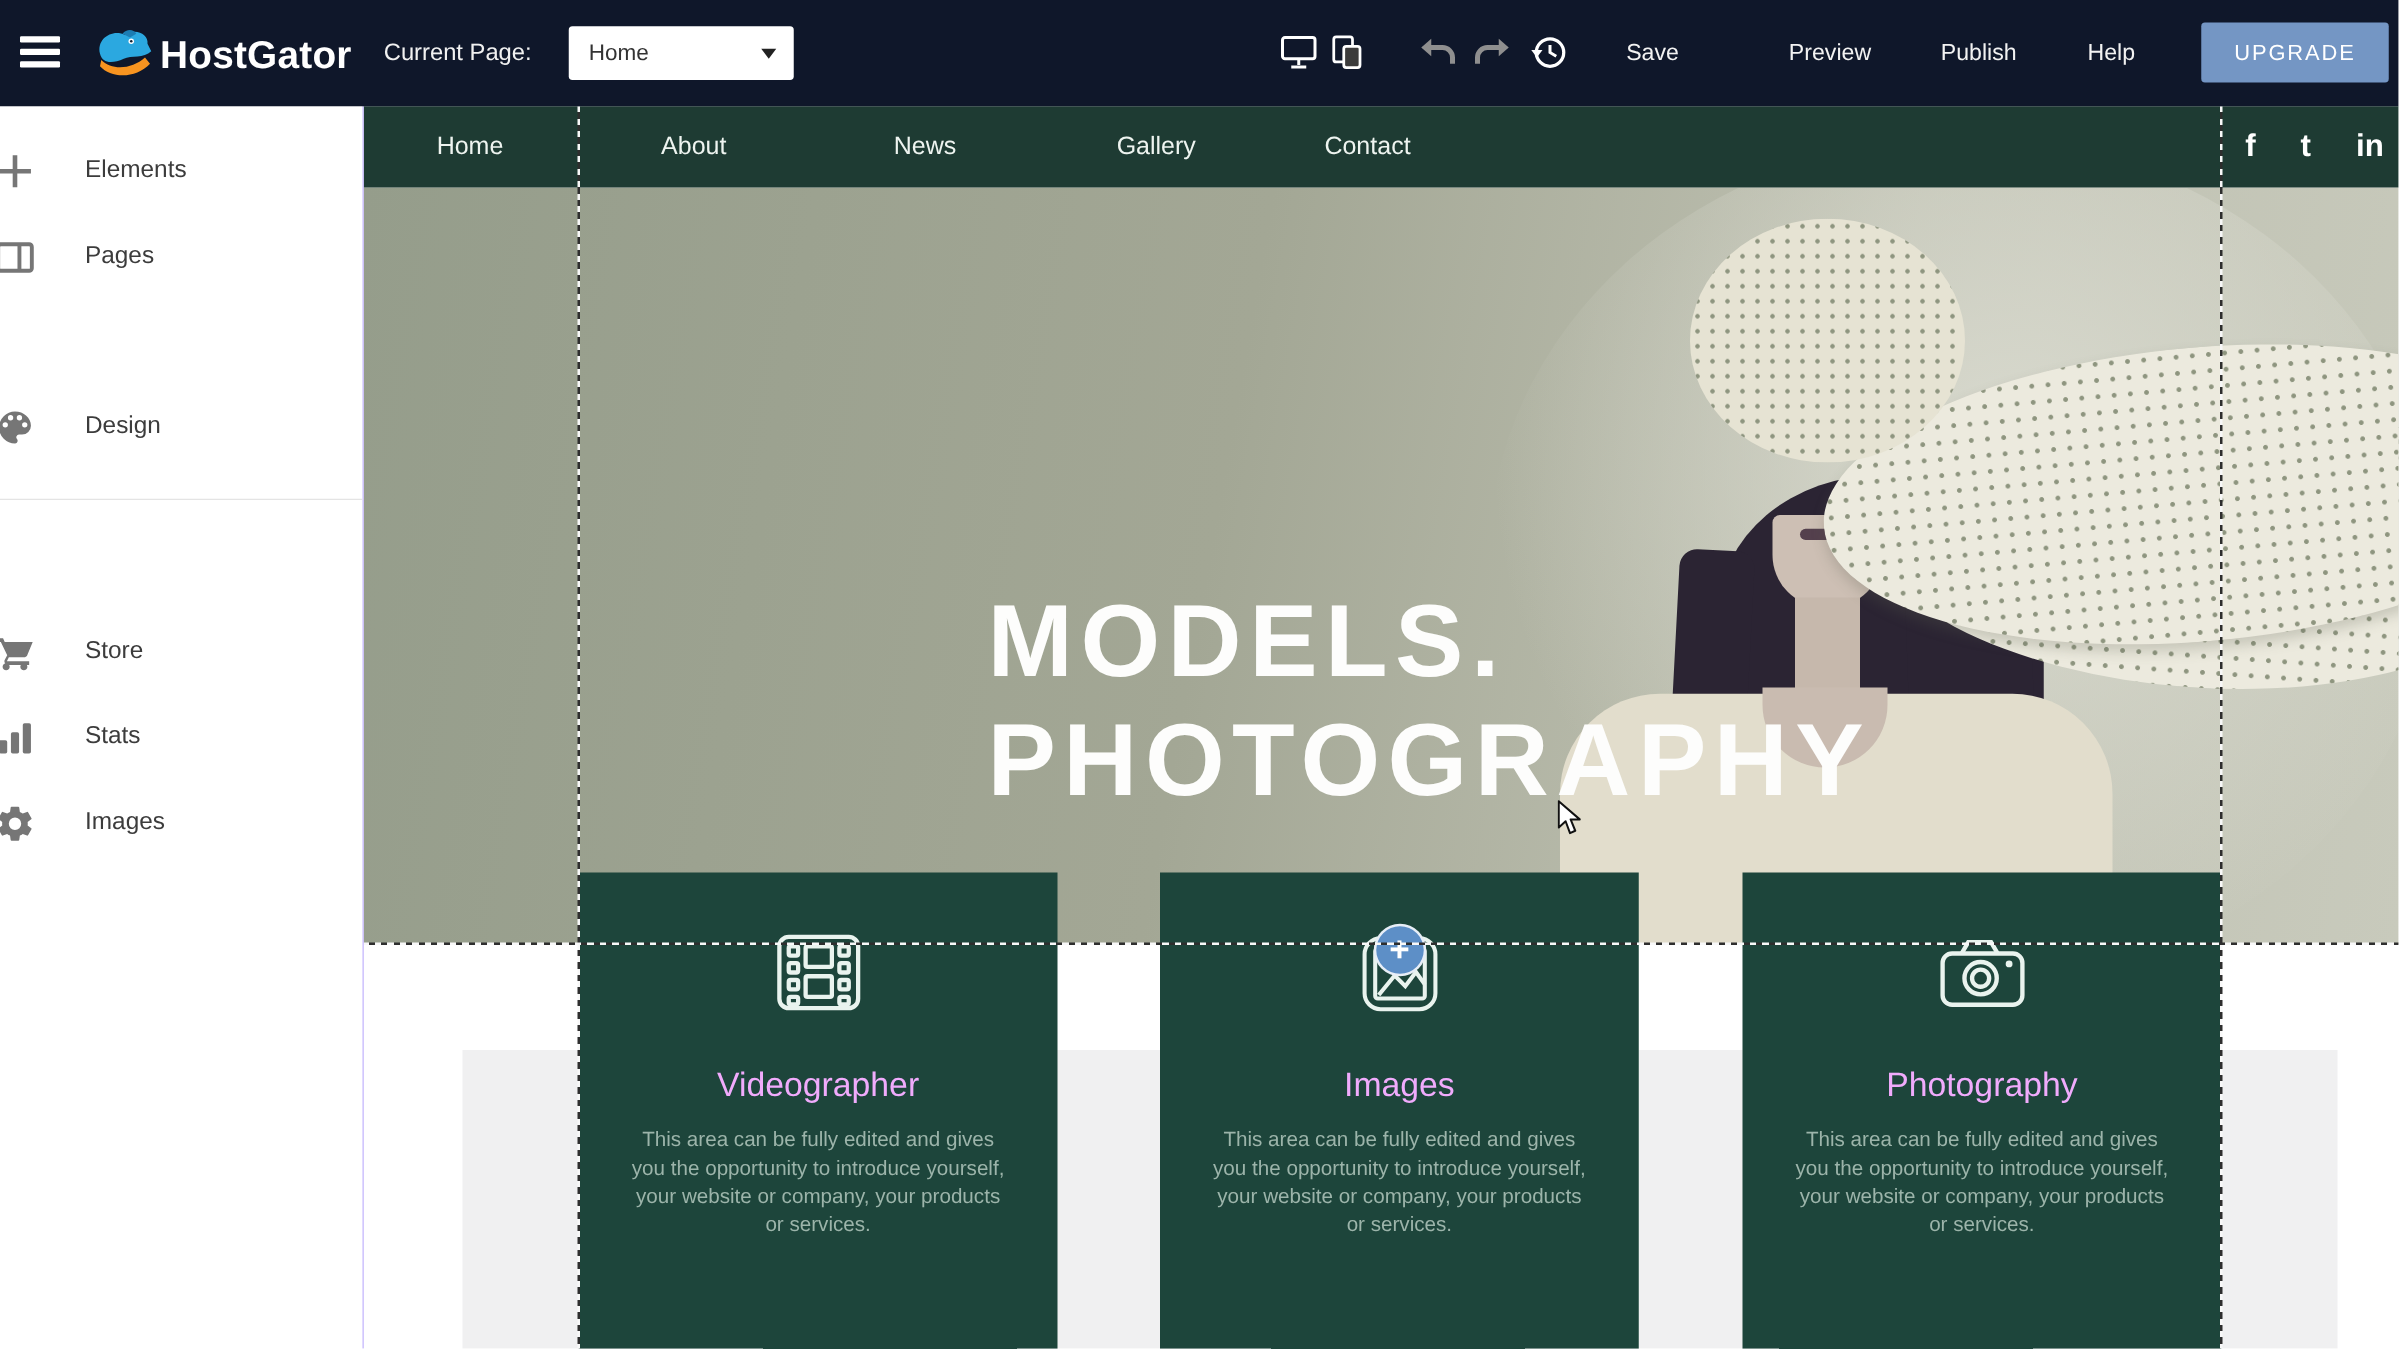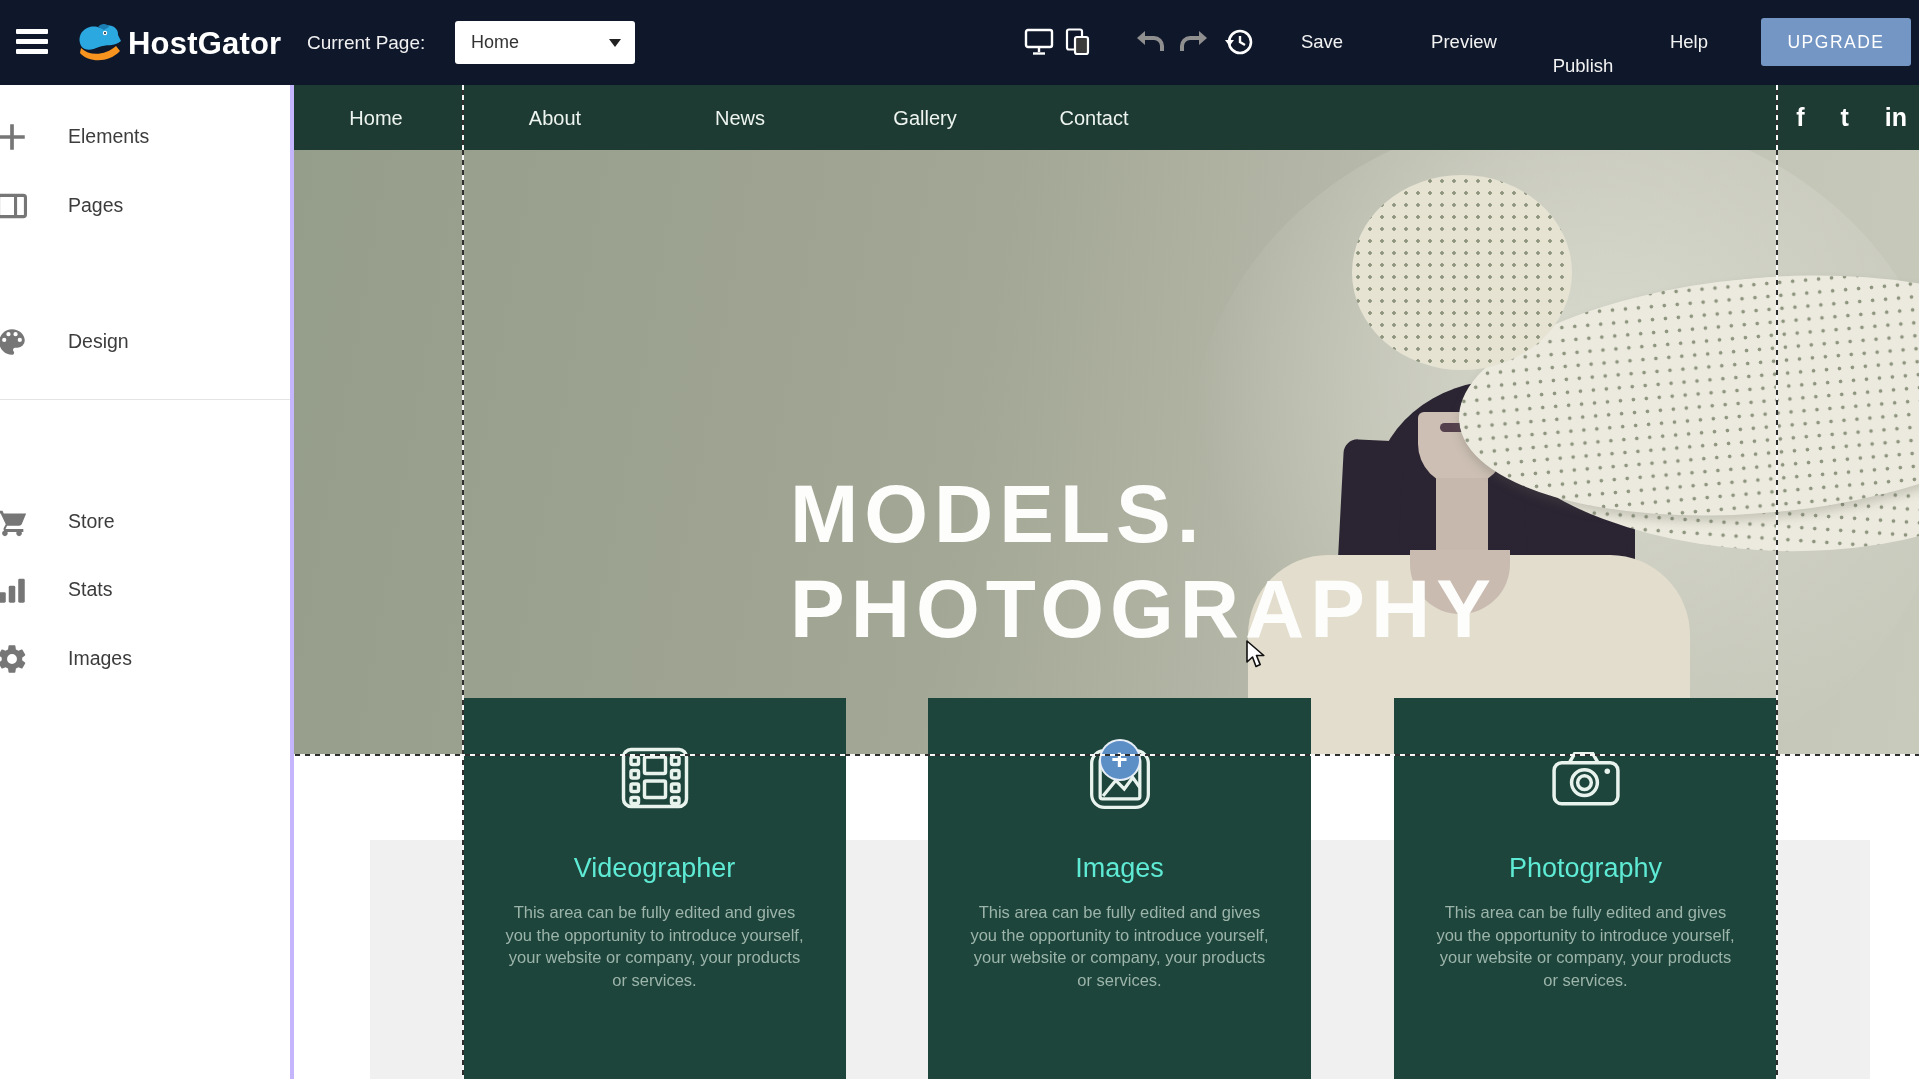--- a/index.html
+++ b/index.html
@@ -17,21 +17,21 @@
   #page-select{left:455px;top:21px;width:180px;height:43px;background:#fff;border-radius:3px;
                display:flex;align-items:center;justify-content:space-between;padding:0 14px 0 16px;box-sizing:border-box;cursor:pointer;}
   #page-select .val{font-size:18px;color:#333;}
   #page-select .caret{width:0;height:0;border-left:6px solid transparent;border-right:6px solid transparent;border-top:8px solid #222;}
   .tb-icon{top:28px;cursor:pointer;}
   .tb-text{top:31px;color:#f2f2f2;font-size:18.5px;cursor:pointer;transform:translateX(-50%);}
   #upgrade-btn{left:1761px;top:18px;width:150px;height:48px;background:#7496c4;border-radius:3px;
                color:#fff;font-size:17.5px;letter-spacing:1.5px;display:flex;align-items:center;justify-content:center;cursor:pointer;}
 
   
-  #sidebar{left:0;top:85px;width:290px;height:994px;background:#ffffff;border-right:4px solid #c4b5fd;z-index:30;}
+  #sidebar{left:0;top:85px;width:290px;height:994px;background:#ffffff;border-right:1px solid #c4b5fd;z-index:30;}
   .sb-item{position:absolute;left:0;width:290px;height:40px;transform:translateY(-50%);cursor:pointer;}
   .sb-item .ic{position:absolute;left:-5px;top:4px;width:34px;height:34px;}
   .sb-item .lbl{position:absolute;left:68px;top:50%;transform:translateY(-50%);font-size:19.5px;color:#3c3c3c;}
   #sb-divider{left:0;top:314px;width:290px;height:1px;background:#e4e4e4;}
 
   
   #site-nav{left:290px;top:85px;width:1629px;height:65px;background:#1e3b33;z-index:5;}
   .nav-item{position:absolute;top:50%;transform:translate(-50%,-50%);color:#eef4f0;font-size:20px;cursor:pointer;white-space:nowrap;}
   #social{position:absolute;right:12px;top:0;height:65px;display:flex;align-items:center;gap:36px;}
   .social-glyph{color:#fff;font-size:25px;font-weight:bold;cursor:pointer;line-height:1;}
@@ -55,21 +55,21 @@
   #hat-crown{left:1062px;top:25px;width:220px;height:195px;border-radius:50%;background-color:#e6e3d3;background-image:radial-gradient(circle,#8e957f 1.5px,transparent 2.1px);background-size:12px 12px;}
 
   #hero-title{left:500px;top:316px;color:#fdfdfc;font-weight:bold;font-size:82px;line-height:95px;letter-spacing:6px;cursor:pointer;}
 
   
   #gray-band{left:370px;top:840px;width:1500px;height:239px;background:#f0f0f1;z-index:3;}
 
   
   .card{position:absolute;top:698px;width:383px;height:400px;background:#1d453b;z-index:6;text-align:center;cursor:pointer;}
   .card .card-icon{margin-top:47px;height:68px;position:relative;display:flex;justify-content:center;}
-  .card .card-title{margin-top:40px;font-size:27px;color:#5eead4;}
+  .card .card-title{margin-top:40px;font-size:27px;color:#f0abfc;}
   .card .card-body{margin:17px auto 0;width:302px;font-size:16.5px;line-height:22.5px;color:#9cb4aa;}
   #badge-plus{position:absolute;left:50%;top:-6px;transform:translateX(-50%);width:42px;height:42px;border-radius:50%;
               background:#5d8fc7;border:2px solid rgba(255,255,255,.85);box-sizing:border-box;
               display:flex;align-items:center;justify-content:center;color:#fff;font-size:28px;font-weight:bold;line-height:1;}
 
   
   .ants-v{width:2px;background:repeating-linear-gradient(180deg,#f8f8f8 0 5px,#2e2e2e 5px 10px);z-index:20;}
   .ants-h{height:2px;background:repeating-linear-gradient(90deg,#f8f8f8 0 5px,#2e2e2e 5px 10px);z-index:20;}
 
   #cursor{z-index:60;}
@@ -130,21 +130,21 @@
     <div class="abs tb-icon" style="left:1224px;top:27px;">
       <svg width="30" height="30" viewBox="0 0 30 30">
         <circle cx="16" cy="15" r="11" fill="none" stroke="#fff" stroke-width="2.6"></circle>
         <polygon points="1,13 10,13 5.5,19" fill="#fff"></polygon>
         <path d="M16 9 v6 l5 3" fill="none" stroke="#fff" stroke-width="2.4"></path>
       </svg>
     </div>
 
     <div class="abs tb-text" style="left:1322px;">Save</div>
     <div class="abs tb-text" style="left:1464px;">Preview</div>
-    <div class="abs tb-text" style="left:1583px;margin-top:24px;">Publish</div>
+    <div class="abs tb-text" style="left:1583px;">Publish</div>
     <div class="abs tb-text" style="left:1689px;">Help</div>
     <div id="upgrade-btn" class="abs">UPGRADE</div>
   </div>
 
   <div id="sidebar" class="abs">
     <div class="sb-item" style="top:51px;">
       <span class="ic">
         <svg width="34" height="34" viewBox="0 0 24 24">
             <path d="M12 3v18M3 12h18" stroke="#767676" stroke-width="2.6" fill="none"></path>
           </svg>

